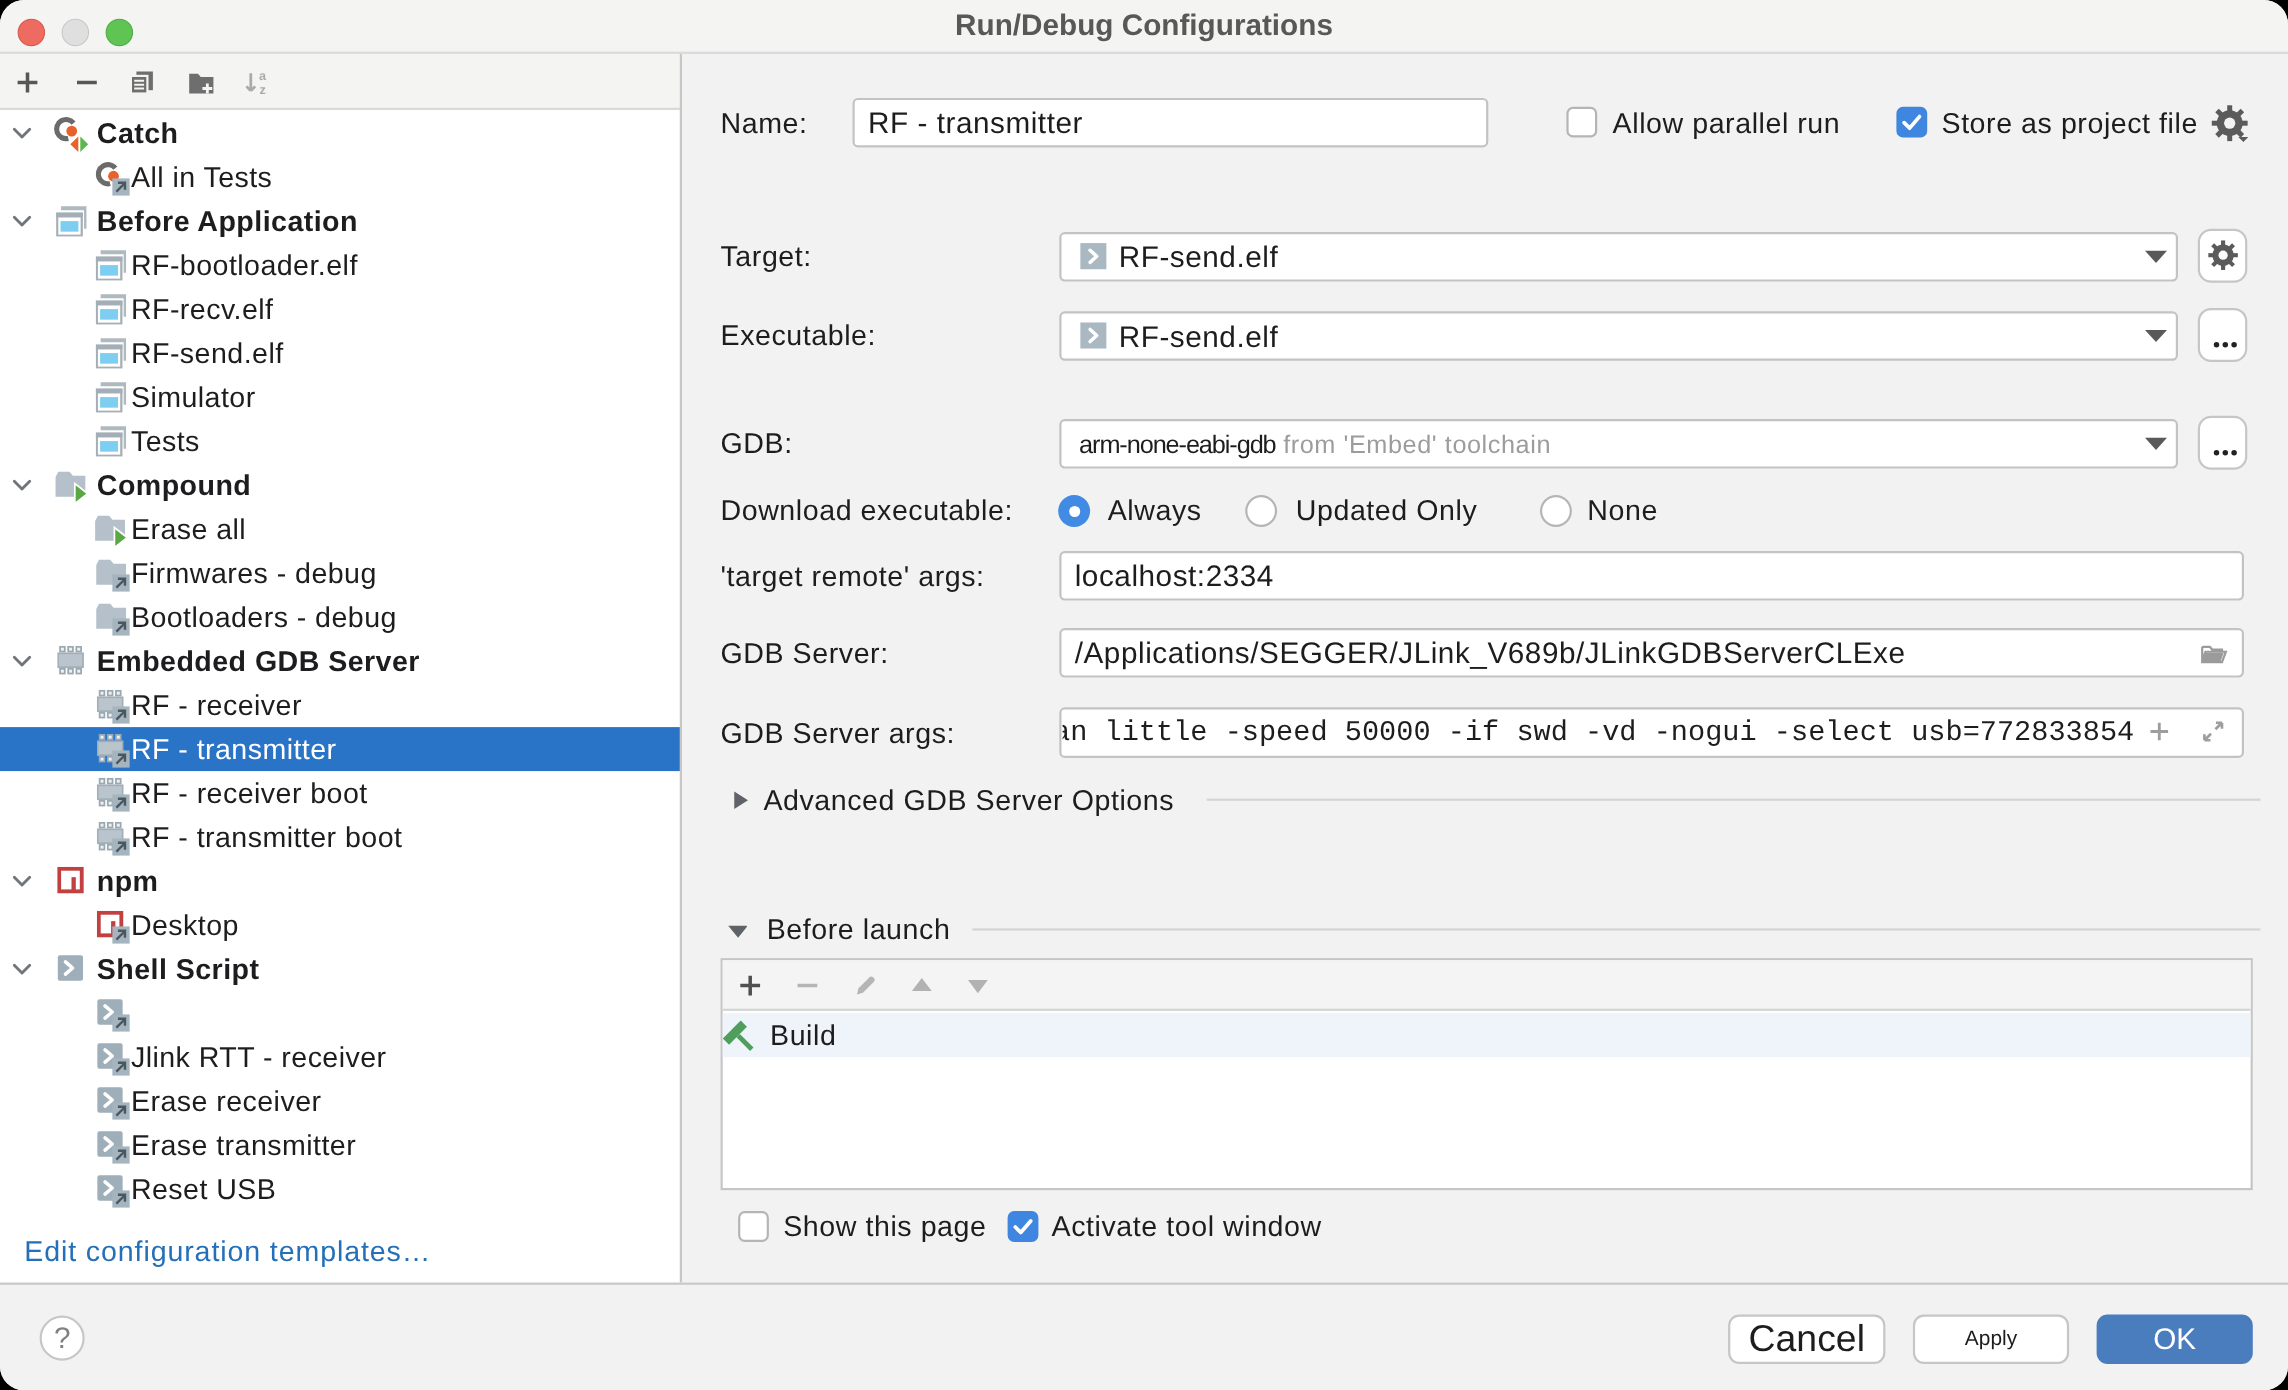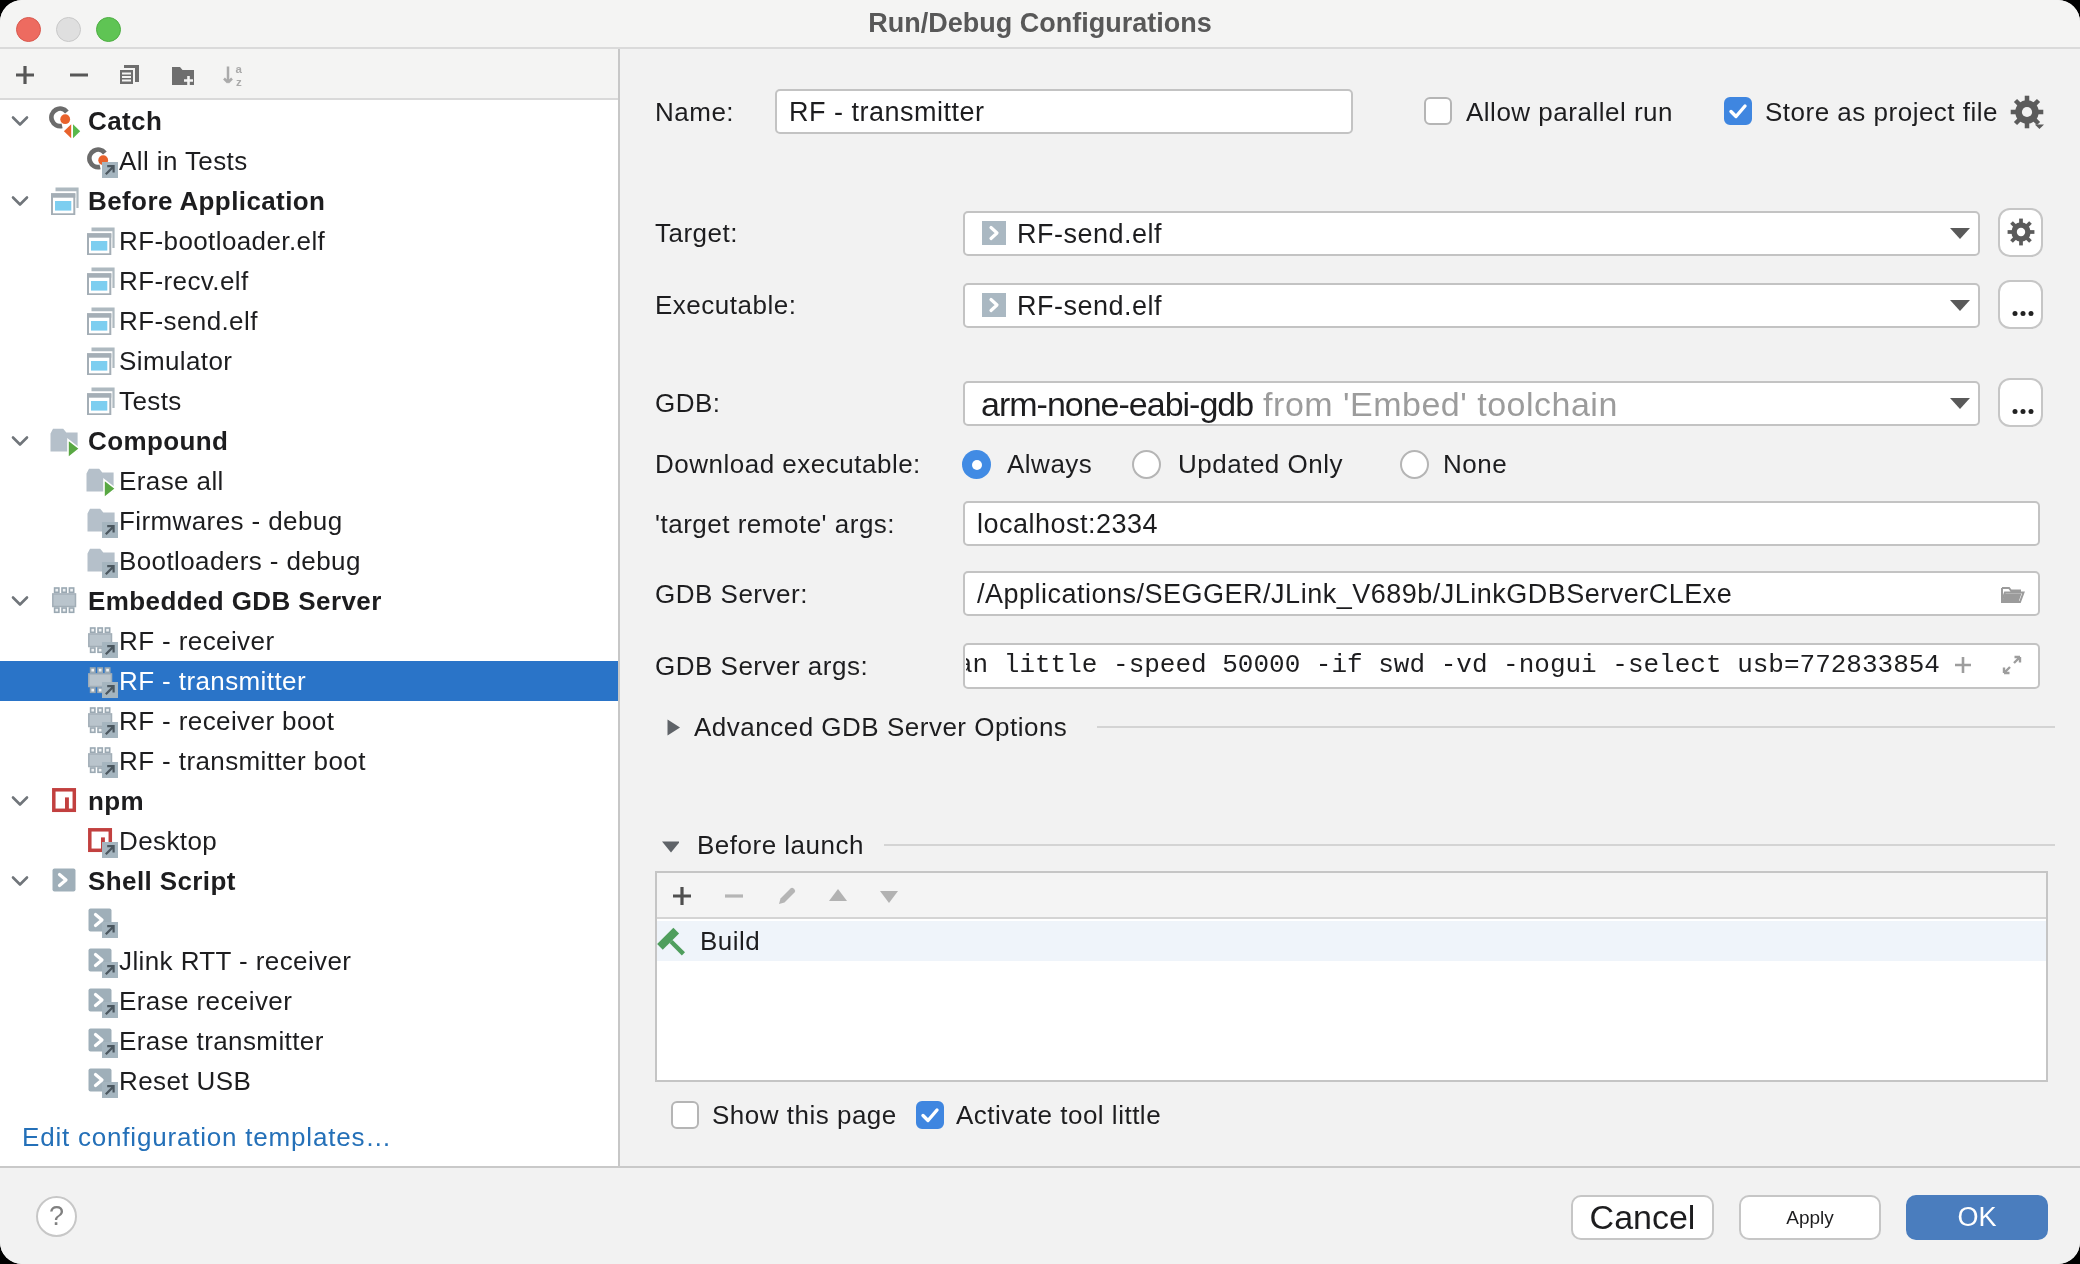--- a/index.html
+++ b/index.html
@@ -377,21 +377,21 @@
     <div class="lbl" style="left:1017px; top:286px; font-size:27px;">RF-send.elf</div>
     <div class="arrow-dn" style="left:1950px; top:300px;"></div>
     <div class="btn" style="left:1998px; top:280px; width:45px; height:49px; border-radius:12px;"></div>
     <svg class="abs" style="left:2012px; top:310px;" width="26" height="8" viewBox="0 0 26 8">
       <circle cx="3" cy="3.5" r="2.5" fill="#222"></circle>
       <circle cx="11" cy="3.5" r="2.5" fill="#222"></circle>
       <circle cx="19" cy="3.5" r="2.5" fill="#222"></circle>
     </svg>
     <div class="lbl" style="left:655px; top:383px;">GDB:</div>
     <div class="inp" style="left:963px; top:381px; width:1017px; height:45px;"></div>
-    <div class="lbl" style="left:981px; top:384px; font-size:34px;"><span style="letter-spacing:-1px;">arm-none-eabi-gdb</span><span style="color:#9c9c9c;"> from 'Embed' toolchain</span></div>
+    <div class="lbl" style="left:981px; top:384px; font-size:23px;"><span style="letter-spacing:-1px;">arm-none-eabi-gdb</span><span style="color:#9c9c9c;"> from 'Embed' toolchain</span></div>
     <div class="arrow-dn" style="left:1950px; top:398px;"></div>
     <div class="btn" style="left:1998px; top:378px; width:45px; height:49px; border-radius:12px;"></div>
     <svg class="abs" style="left:2012px; top:408px;" width="26" height="8" viewBox="0 0 26 8">
       <circle cx="3" cy="3.5" r="2.5" fill="#222"></circle>
       <circle cx="11" cy="3.5" r="2.5" fill="#222"></circle>
       <circle cx="19" cy="3.5" r="2.5" fill="#222"></circle>
     </svg>
     <div class="lbl" style="left:655px; top:444px;">Download executable:</div>
     <div class="radio on" style="left:962px; top:450px;"></div>
     <div class="lbl" style="left:1007px; top:444px;text-align:right;">Always</div>
@@ -453,14 +453,14 @@
         <path d="M11 16 h4.4 v17.5 h-4.4 z"></path>
       </g>
     </svg>
     <div class="lbl" style="left:700px; top:921px;">Build</div>
     <div class="cb" style="left:671px; top:1101px;"></div>
     <div class="lbl" style="left:712px; top:1095px;">Show this page</div>
     <div class="cb on" style="left:916px; top:1101px;"></div>
     <svg class="abs" style="left:918px; top:1103px;" width="24" height="24" viewBox="0 0 24 24">
       <path d="M5 12.5 L10 17.5 L19 7" fill="none" stroke="#fff" stroke-width="3.4" stroke-linecap="round" stroke-linejoin="round"></path>
     </svg>
-    <div class="lbl" style="left:956px; top:1095px;">Activate tool little</div>
+    <div class="lbl" style="left:956px; top:1095px;">Activate tool window</div>
 </div>
 
 </body></html>

